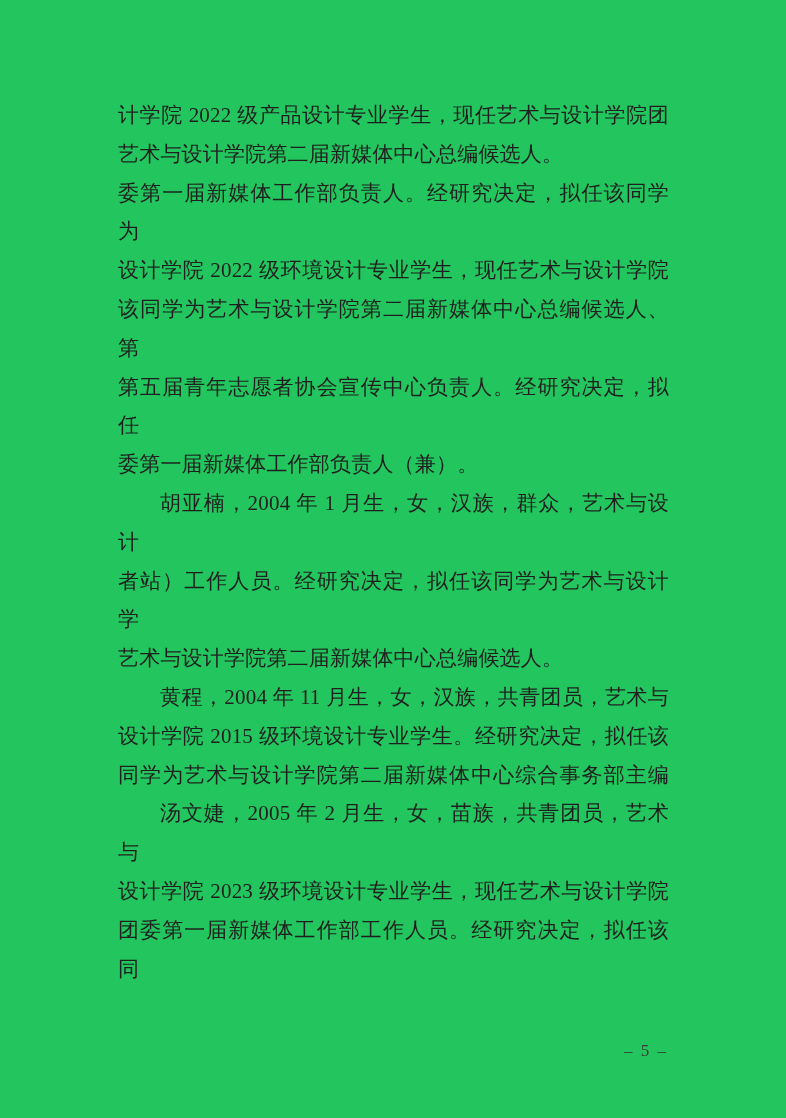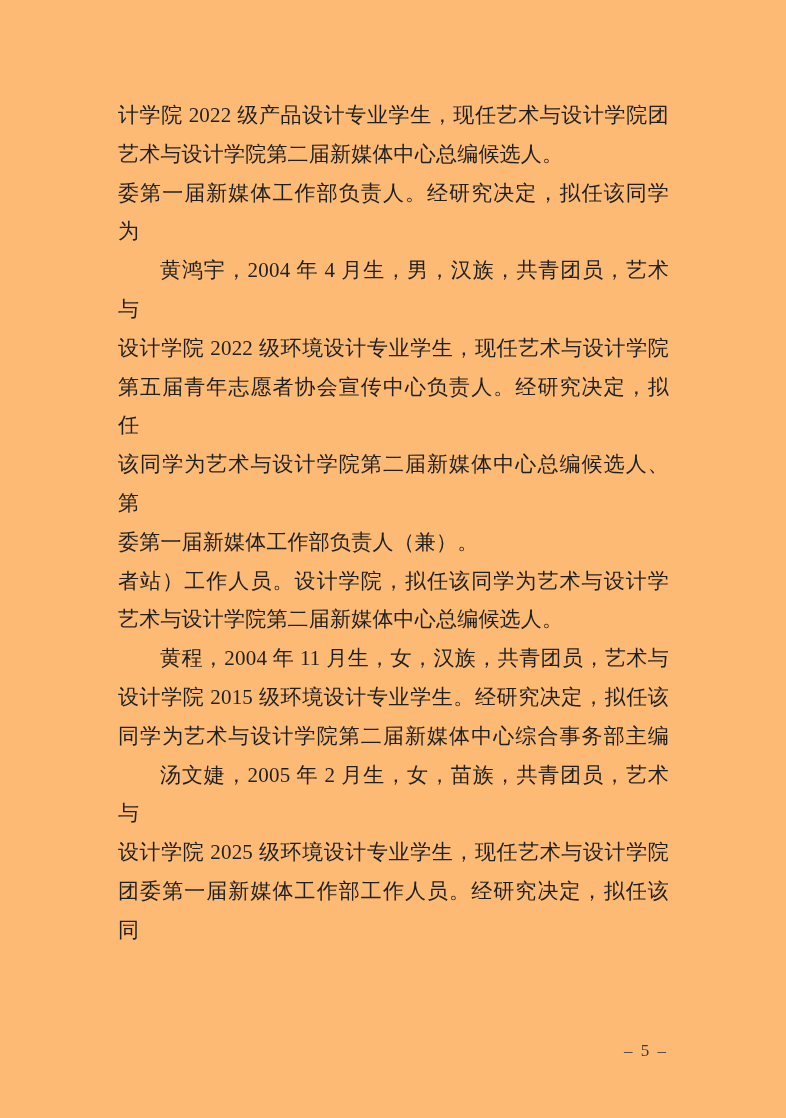--- a/index.html
+++ b/index.html
@@ -4,21 +4,21 @@
 <style>
   html, body {
     margin: 0;
     padding: 0;
     background: #ffffff;
   }
   .page {
     position: relative;
     width: 786px;
     height: 1118px;
-    background: #fdba74;
+    background: #22c55e;
     overflow: hidden;
     font-family: "Liberation Serif", "DejaVu Serif", serif;
   }
   .content {
     position: absolute;
     left: 118px;
     top: 96px;
     width: 551px;
     color: #1f1f1f;
   }
@@ -56,41 +56,41 @@
 <div class="page">
   <div class="content">
 
     <div class="para">
       <div class="line">计学院 2022 级产品设计专业学生，现任艺术与设计学院团</div>
       <div class="line last">艺术与设计学院第二届新媒体中心总编候选人。</div>
       <div class="line">委第一届新媒体工作部负责人。经研究决定，拟任该同学为</div>
     </div>
 
     <div class="para">
-      <div class="line indent">黄鸿宇，2004 年 4 月生，男，汉族，共青团员，艺术与</div>
       <div class="line">设计学院 2022 级环境设计专业学生，现任艺术与设计学院</div>
+      <div class="line">该同学为艺术与设计学院第二届新媒体中心总编候选人、第</div>
       <div class="line">第五届青年志愿者协会宣传中心负责人。经研究决定，拟任</div>
-      <div class="line">该同学为艺术与设计学院第二届新媒体中心总编候选人、第</div>
       <div class="line last">委第一届新媒体工作部负责人（兼）。</div>
     </div>
 
     <div class="para">
-      <div class="line">者站）工作人员。设计学院，拟任该同学为艺术与设计学</div>
+      <div class="line indent">胡亚楠，2004 年 1 月生，女，汉族，群众，艺术与设计</div>
+      <div class="line">者站）工作人员。经研究决定，拟任该同学为艺术与设计学</div>
       <div class="line last">艺术与设计学院第二届新媒体中心总编候选人。</div>
     </div>
 
     <div class="para">
       <div class="line indent">黄程，2004 年 11 月生，女，汉族，共青团员，艺术与</div>
       <div class="line">设计学院 2015 级环境设计专业学生。经研究决定，拟任该</div>
       <div class="line">同学为艺术与设计学院第二届新媒体中心综合事务部主编</div>
     </div>
 
     <div class="para">
       <div class="line indent">汤文婕，2005 年 2 月生，女，苗族，共青团员，艺术与</div>
-      <div class="line">设计学院 2025 级环境设计专业学生，现任艺术与设计学院</div>
+      <div class="line">设计学院 2023 级环境设计专业学生，现任艺术与设计学院</div>
       <div class="line">团委第一届新媒体工作部工作人员。经研究决定，拟任该同</div>
 
     </div>
 
   </div>
 
   <div class="footer">– 5 –</div>
 </div>
 
 </body></html>

